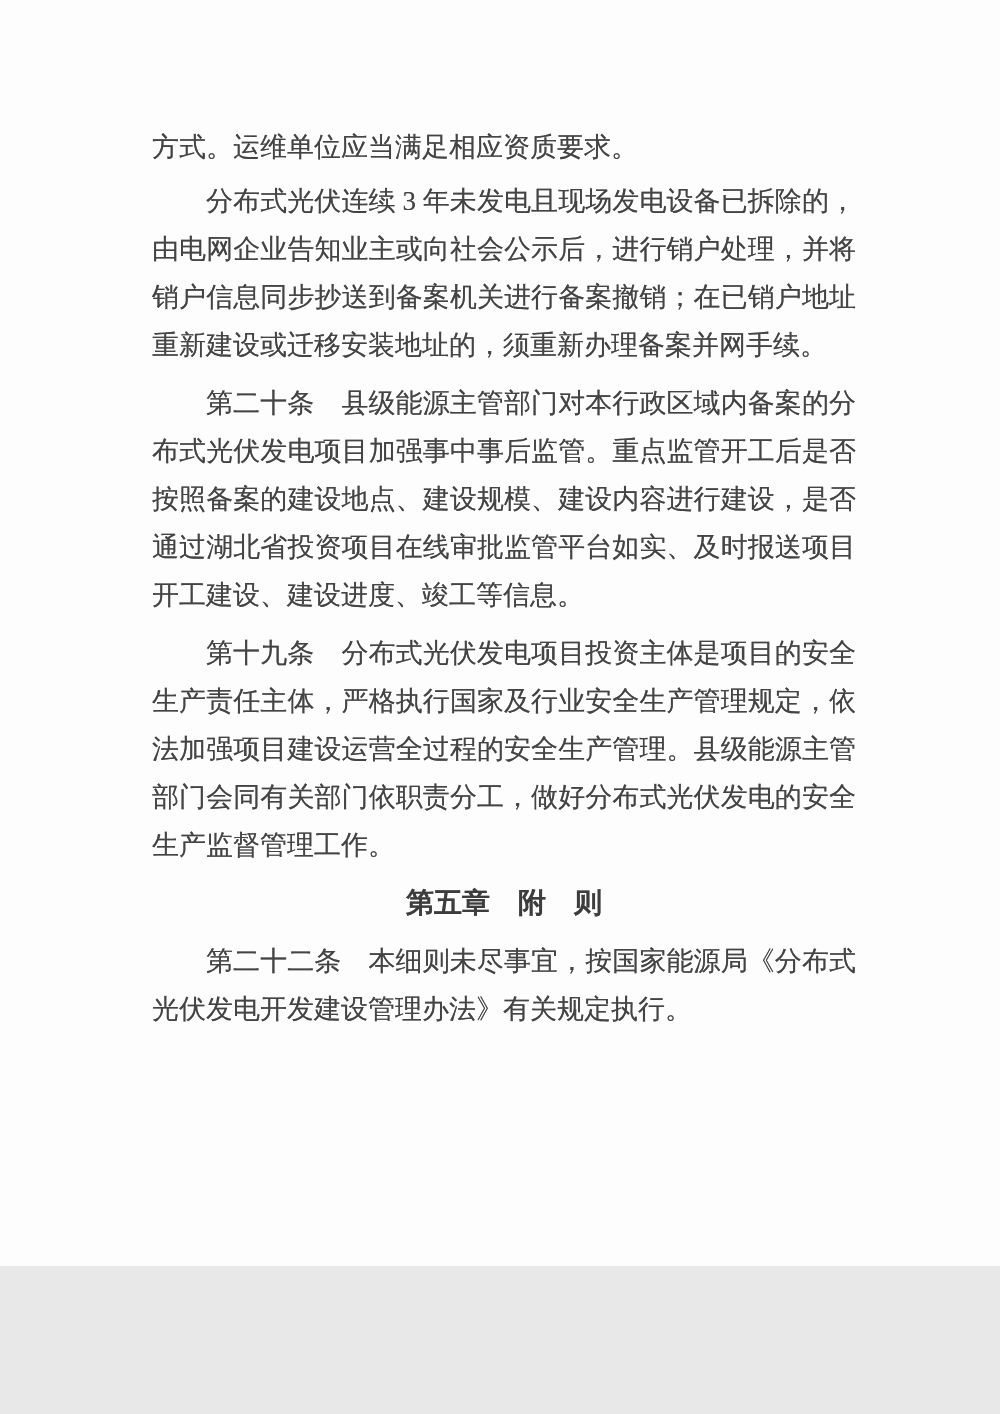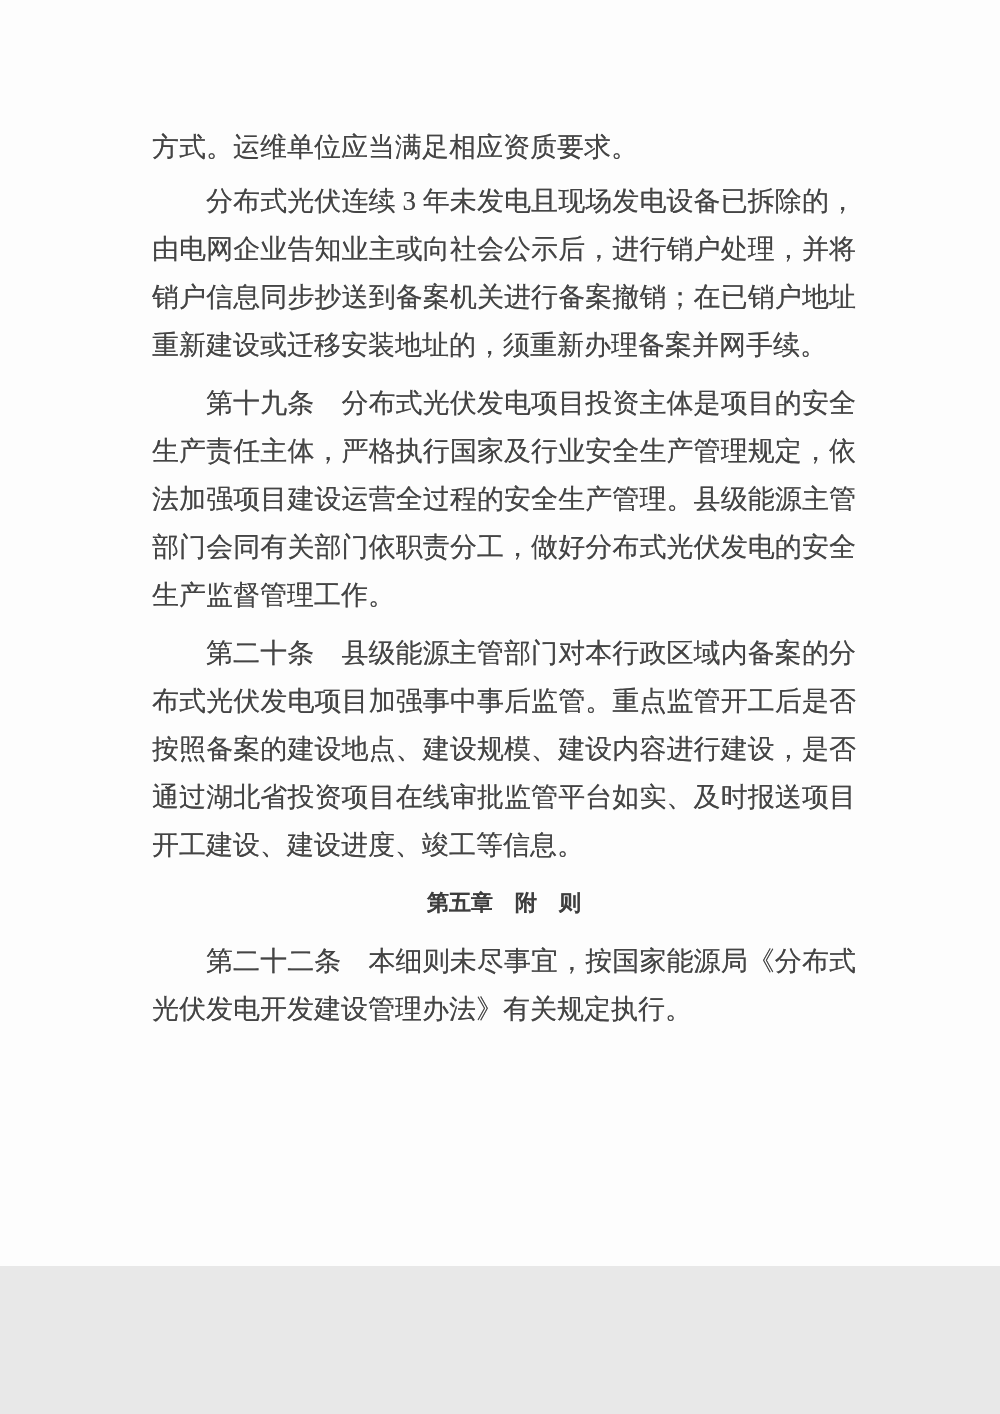--- a/index.html
+++ b/index.html
@@ -35,21 +35,21 @@
     text-shadow: 0 0 0.6px rgba(70,70,70,0.65);
     word-break: break-all;
   }
   .noindent {
     text-indent: 0;
   }
   .mt6  { margin-top: 6px; }
   .mt10 { margin-top: 10px; }
   .chapter {
     margin: 10px 0;
-    font-size: 22px;
+    font-size: 28px;
     line-height: 48px;
     text-align: center;
     font-weight: 600;
     font-family: "Liberation Sans", "DejaVu Sans", sans-serif;
     color: #3d3d3d;
     text-shadow: 0 0 0.5px rgba(60,60,60,0.6);
   }
   .page-number {
     position: absolute;
     left: 165px;
@@ -61,19 +61,19 @@
     text-shadow: 0 0 0.5px rgba(60,60,60,0.6);
   }
 </style>
 </head>
 <body>
 
 <div class="page">
   <div class="content">
     <p class="body-par noindent">方式。运维单位应当满足相应资质要求。</p>
     <p class="body-par mt6">分布式光伏连续 3 年未发电且现场发电设备已拆除的，由电网企业告知业主或向社会公示后，进行销户处理，并将销户信息同步抄送到备案机关进行备案撤销；在已销户地址重新建设或迁移安装地址的，须重新办理备案并网手续。</p>
+    <p class="body-par mt10">第二十条　县级能源主管部门对本行政区域内备案的分布式光伏发电项目加强事中事后监管。重点监管开工后是否按照备案的建设地点、建设规模、建设内容进行建设，是否通过湖北省投资项目在线审批监管平台如实、及时报送项目开工建设、建设进度、竣工等信息。</p>
     <p class="body-par mt10">第十九条　分布式光伏发电项目投资主体是项目的安全生产责任主体，严格执行国家及行业安全生产管理规定，依法加强项目建设运营全过程的安全生产管理。县级能源主管部门会同有关部门依职责分工，做好分布式光伏发电的安全生产监督管理工作。</p>
-    <p class="body-par mt10">第二十条　县级能源主管部门对本行政区域内备案的分布式光伏发电项目加强事中事后监管。重点监管开工后是否按照备案的建设地点、建设规模、建设内容进行建设，是否通过湖北省投资项目在线审批监管平台如实、及时报送项目开工建设、建设进度、竣工等信息。</p>
     <h2 class="chapter">第五章　附　则</h2>
     <p class="body-par">第二十二条　本细则未尽事宜，按国家能源局《分布式光伏发电开发建设管理办法》有关规定执行。</p>
   </div>
   <div class="page-number">— 6 —</div>
 </div>
 
 </body></html>

